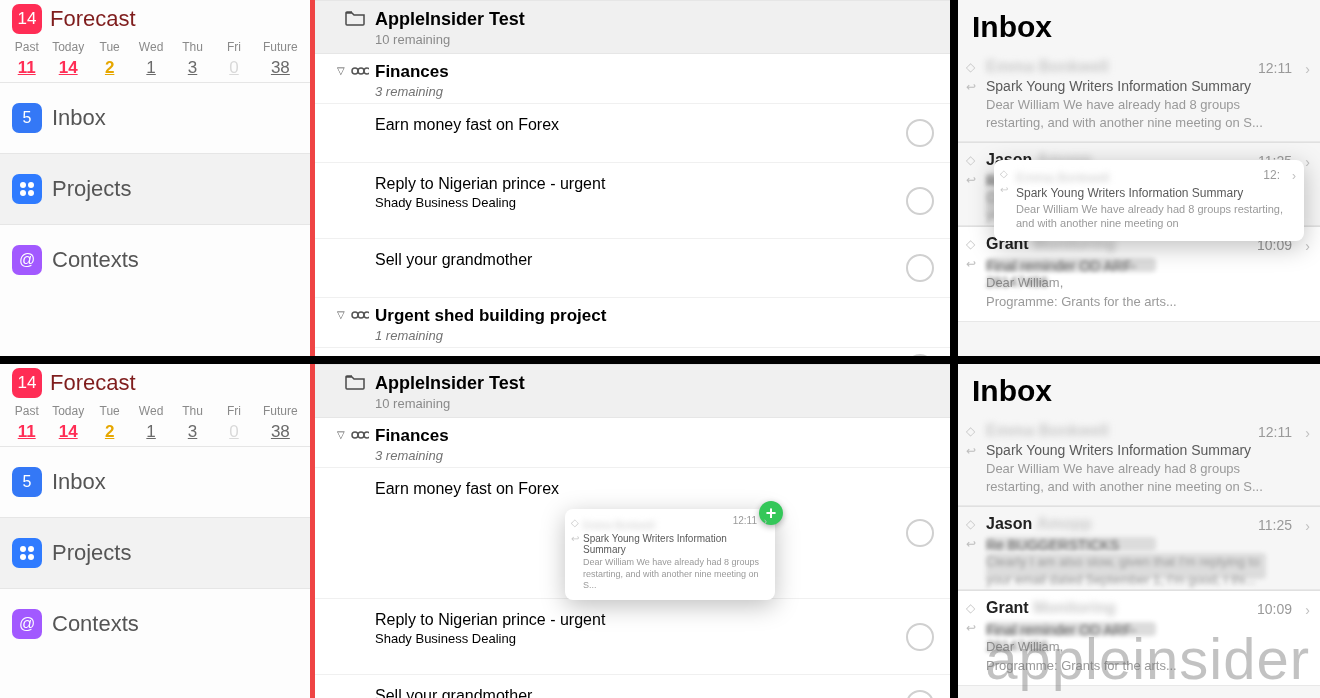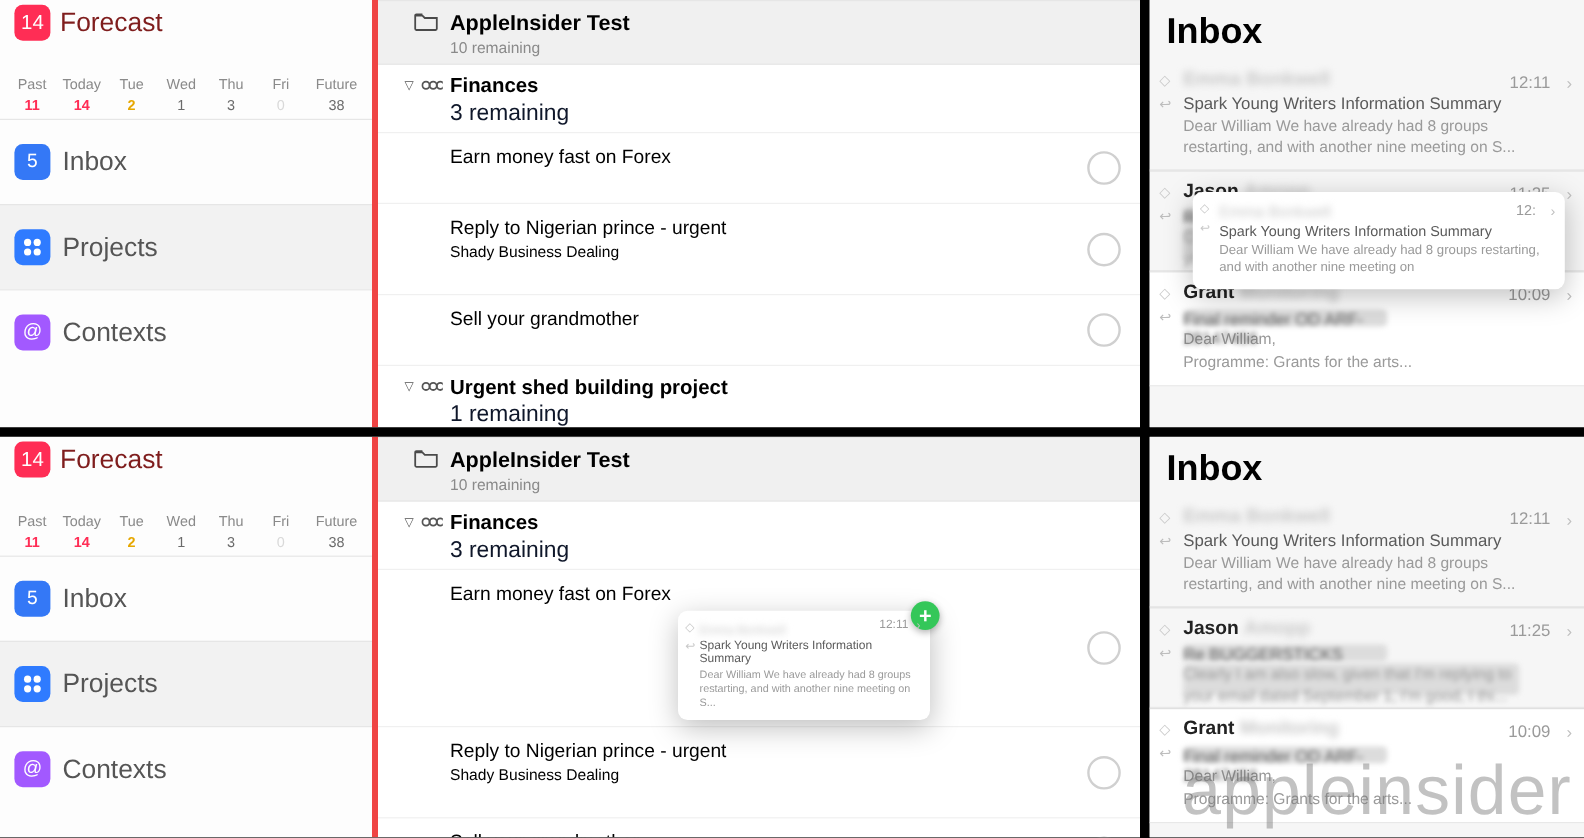--- a/index.html
+++ b/index.html
@@ -8,25 +8,25 @@
   .q1 { left: 0; top: 0; width: 950px; height: 356px; display:flex; }
   .q2 { left: 958px; top: 0; width: 362px; height: 356px; }
   .q3 { left: 0; top: 364px; width: 950px; height: 334px; display:flex; }
   .q4 { left: 958px; top: 364px; width: 362px; height: 334px; }
 
   
   .sidebar { width: 315px; background:#fdfdfd; border-right:5px solid #ef4444; flex:0 0 315px; display:flex; flex-direction:column; }
   .forecast-row { display:flex; align-items:center; gap:8px; padding:4px 12px 0 12px; }
   .forecast-badge { width:30px; height:30px; border-radius:7px; background:#ff2d55; color:#fff; font-size:17px; font-weight:400; display:flex; align-items:center; justify-content:center; }
   .forecast-label { color:#7f1d1d; font-size:22px; font-weight:400; }
-  .forecast-days { display:flex; padding:6px 4px 4px 6px; gap:0;margin-top:23px; }
+  .forecast-days { display:flex; padding:6px 4px 4px 6px; gap:0; }
   .day-col { width:42px; text-align:center; }
   .day-col.future { width:52px; }
   .day-name { font-size:12px; color:#8a8a8a; }
-  .day-num { font-size:12px; margin-top:4px; font-weight:500; }
+  .day-num { font-size:17px; margin-top:4px; font-weight:500;text-decoration:underline; }
   .d-red .day-num { color:#ff2d55; font-weight:600; }
   .d-amber .day-num { color:#e6a700; font-weight:600; }
   .d-grey .day-num { color:#6a6a6a; }
   .d-faint .day-num { color:#d9d9d9; }
   .nav-item { display:flex; align-items:center; gap:10px; padding:20px 12px; border-top:1px solid #e6e6e6; }
   .nav-item.shaded { background:#f2f2f2; }
   .nav-icon { width:30px; height:30px; border-radius:7px; display:flex; align-items:center; justify-content:center; color:#fff; font-size:16px; }
   .ic-blue { background:#3478f6; }
   .ic-blue2 { background:#2f7bff; }
   .ic-purple { background:#a259ff; }
@@ -35,21 +35,21 @@
   
   .tasklist { flex:1; background:#fff; overflow:hidden; }
   .group-header { background:#f0f0f0; border-top:1px solid #e6e6e6; border-bottom:1px solid #e6e6e6; padding:8px 12px 6px 60px; position:relative; }
   .group-header .folder-ic { position:absolute; left:30px; top:9px; font-size:16px; color:#4a4a4a; }
   .group-header .ttl { font-size:18px; font-weight:700; }
   .group-header .sub { font-size:13px; color:#8a8a8a; margin-top:2px; }
   .section-header { padding:8px 12px 4px 60px; position:relative; border-bottom:1px solid #f0f0f0; }
   .section-header .chev { position:absolute; left:22px; top:11px; font-size:10px; color:#555; }
   .section-header .rings { position:absolute; left:36px; top:10px; font-size:14px; color:#555; }
   .section-header .ttl { font-size:17px; font-weight:700; }
-  .section-header .sub { font-size:19px; color:#0f172a; margin-top:2px; }
+  .section-header .sub { font-size:13px; color:#737373; margin-top:2px;font-style:italic; }
   .task-row { padding:12px 56px 28px 60px; border-bottom:1px solid #f0f0f0; position:relative; }
   .task-row .ttl { font-size:16px; }
   .task-row .sub { font-size:13px; color:#000000; margin-top:2px; }
   .task-circle { position:absolute; right:16px; top:50%; transform:translateY(-50%); width:28px; height:28px; border:2px solid #d0d0d0; border-radius:50%; }
 
   
   .mailpanel { background:#f6f6f6; width:100%; height:100%; position:relative; }
   .mail-title { font-size:30px; font-weight:800; padding:10px 14px 6px 14px; }
   .mail-item { padding:8px 28px 10px 28px; border-bottom:1px solid #e8e8e8; position:relative; }
   .mail-item.sep-top { border-top:1px solid #e0e0e0; }

